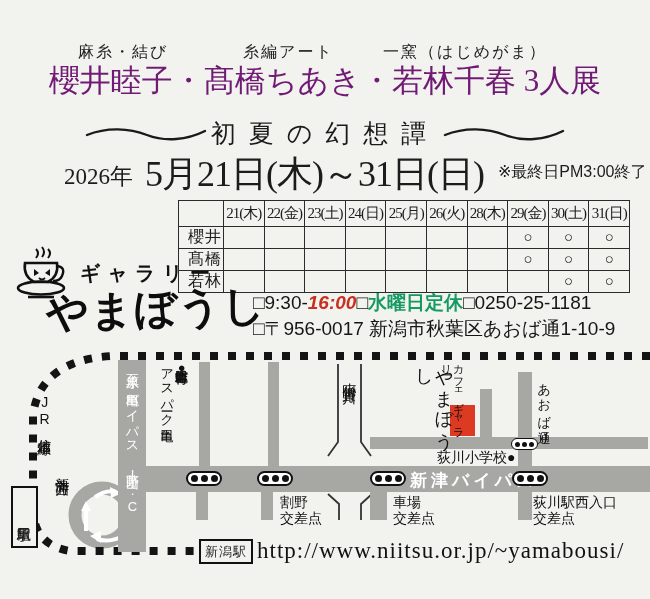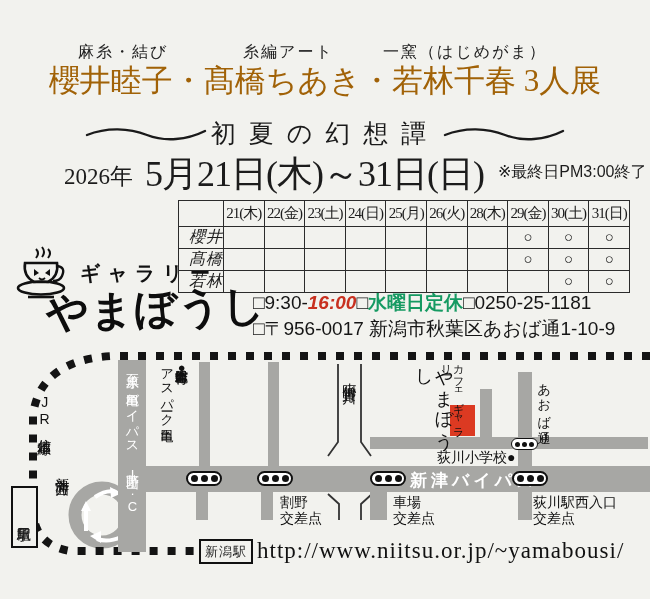--- a/index.html
+++ b/index.html
@@ -12,35 +12,35 @@
     background:#f2f2ee;color:var(--ink);
     font-family:"Liberation Sans","DejaVu Sans",sans-serif;
   }
   .abs{position:absolute;}
   .serif{font-family:"Liberation Serif","DejaVu Serif",serif;}
   .vtext{writing-mode:vertical-rl;text-orientation:mixed;}
   .upright{text-orientation:upright;}
   .preline{white-space:pre-line;}
   
   .role{top:42px;font-size:16px;letter-spacing:2px;color:#222;}
-  .title{left:0;right:0;top:60px;text-align:center;font-size:31px;letter-spacing:0;color:#a16207;}
+  .title{left:0;right:0;top:60px;text-align:center;font-size:31px;letter-spacing:0;color:#701a75;}
   .subrow{left:0;right:0;top:117px;display:flex;justify-content:center;align-items:center;gap:4px;}
   .subtitle{font-size:25px;letter-spacing:13px;color:#1a1a1a;}
   .daterow{left:64px;top:150px;display:flex;align-items:flex-end;}
   .dyear{font-size:23px;margin-bottom:7px;}
   .drange{font-size:36px;margin-left:12px;letter-spacing:-1px;}
   .dnote{font-size:16px;margin-left:14px;margin-bottom:16px;letter-spacing:0;}
   
   table.sched{position:absolute;left:178px;top:200px;width:452px;height:80px;
     border-collapse:collapse;table-layout:fixed;
     font-family:"Liberation Serif","DejaVu Serif",serif;}
   table.sched th,table.sched td{border:1.2px solid #2b2b2b;padding:0;font-weight:normal;
     text-align:center;overflow:hidden;}
   table.sched thead th{font-size:15px;height:25px;letter-spacing:-1px;}
-  table.sched tbody th{font-size:16px;text-align:right;padding-left:8px;letter-spacing:1px;font-style:italic;}
+  table.sched tbody th{font-size:16px;text-align:center;padding-left:8px;letter-spacing:1px;}
   table.sched tbody td{font-size:15px;color:#222;height:18px;line-height:1;}
   table.sched col.namecol{width:45px;}
   
   .gal-type{left:80px;top:260px;font-size:20px;letter-spacing:7px;font-weight:bold;color:#111;}
   .gal-name{left:46px;top:281px;font-size:42px;font-weight:900;letter-spacing:1px;
     transform:rotate(-2deg);color:#0d0d0d;}
   .info{left:253px;font-size:19px;letter-spacing:0;color:#151515;}
   .info b.red{color:var(--accent_red);font-style:italic;}
   .info b.green{color:var(--accent_green);}
   

